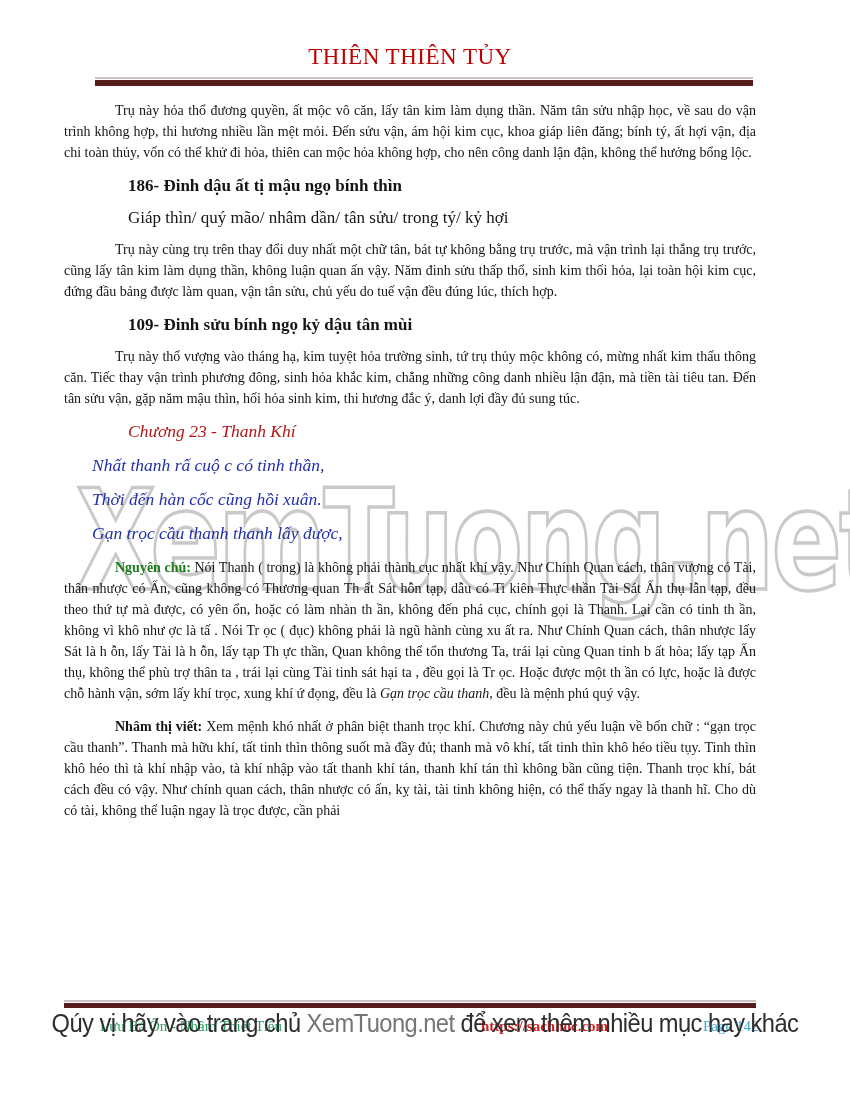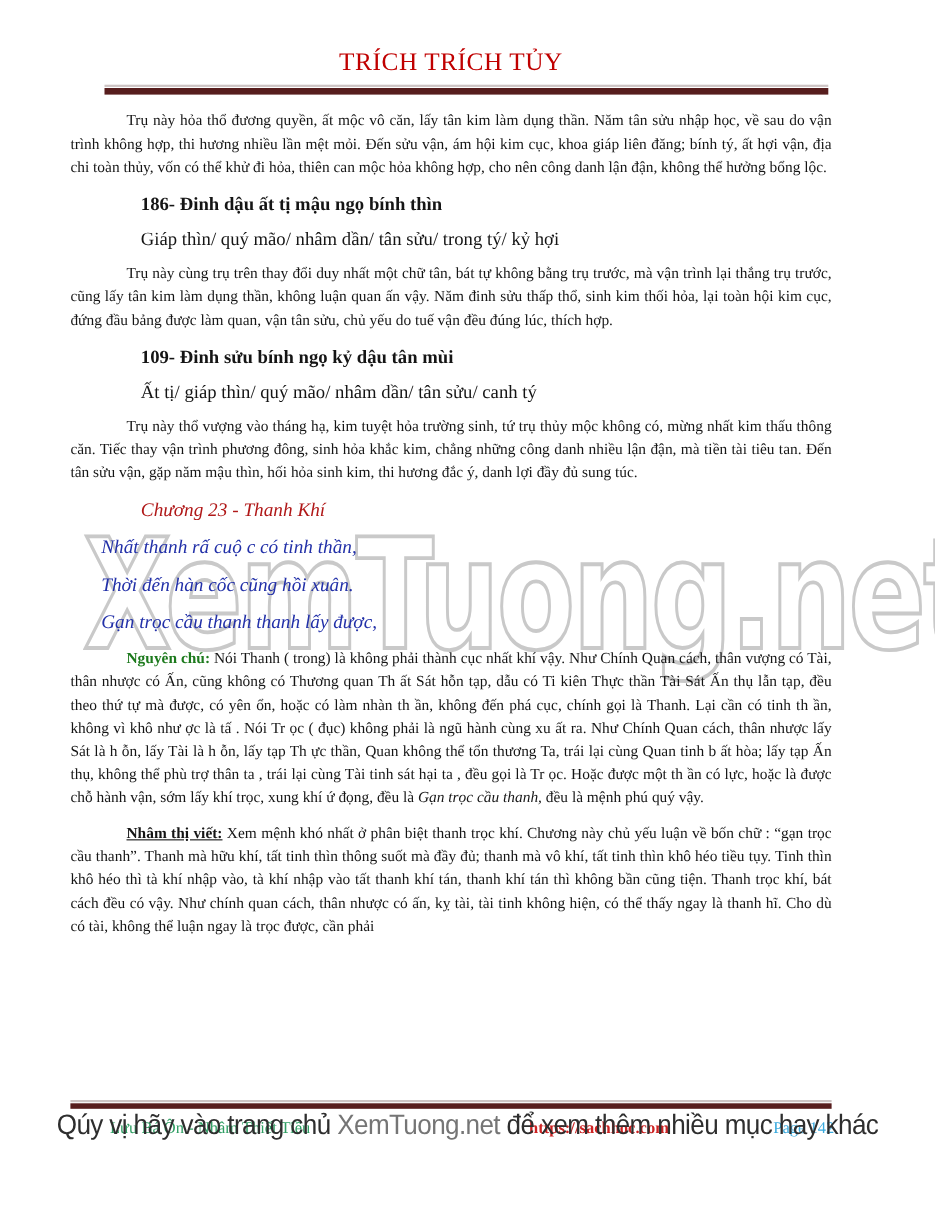--- a/index.html
+++ b/index.html
@@ -24,21 +24,21 @@
   .chapter-title{
     color:#b01818;font-style:italic;font-size:17.5px;line-height:21px;
     margin:2px 0 13px 64px;
   }
   .poem-line{
     color:#2230a8;font-style:italic;font-size:17.5px;line-height:21px;
     margin:0 0 13px 28px;
   }
   .poem-line.underlined{text-decoration:underline;text-decoration-color:#333;}
   .lead-green{color:#1d7a1d;font-weight:bold;}
-  .lead-black{font-weight:bold;text-decoration:underline;}
+  .lead-black{font-weight:bold;}
   .inline-italic{font-style:italic;}
   .watermark{
     position:absolute;top:472px;left:28px;width:794px;z-index:1;
     text-align:center;font-family:"DejaVu Sans",sans-serif;font-weight:bold;
     font-size:118px;letter-spacing:-3px;color:#ffffff;
     -webkit-text-stroke:3px #c9c9c9;
     transform:scaleX(0.88) scaleY(1.18);transform-origin:center;
     white-space:nowrap;user-select:none;
   }
   .footer-rule{position:absolute;top:1000px;left:64px;width:692px;z-index:2;}
@@ -58,35 +58,34 @@
   }
   .footer-main .brand{color:#757575;}
 </style>
 </head>
 <body>
 
 <div class="watermark">XemTuong.net</div>
 
 <div class="page">
 
-  <div class="page-title">TRÍCH TRÍCH TỦY</div>
+  <div class="page-title">THIÊN THIÊN TỦY</div>
 
   <div class="rule">
     <div class="light"></div>
     <div class="dark"></div>
   </div>
 
   <p class="para">Trụ này hỏa thổ đương quyền, ất mộc vô căn, lấy tân kim làm dụng thần. Năm tân sửu nhập học, về sau do vận trình không hợp, thi hương nhiều lần mệt mỏi. Đến sửu vận, ám hội kim cục, khoa giáp liên đăng; bính tý, ất hợi vận, địa chi toàn thủy, vốn có thể khử đi hỏa, thiên can mộc hỏa không hợp, cho nên công danh lận đận, không thể hưởng bổng lộc.</p>
 
   <div class="heading">186- Đinh dậu ất tị mậu ngọ bính thìn</div>
   <div class="pillars">Giáp thìn/ quý mão/ nhâm dần/ tân sửu/ trong tý/ kỷ hợi</div>
   <p class="para">Trụ này cùng trụ trên thay đổi duy nhất một chữ tân, bát tự không bằng trụ trước, mà vận trình lại thắng trụ trước, cũng lấy tân kim làm dụng thần, không luận quan ấn vậy. Năm đinh sửu thấp thổ, sinh kim thối hỏa, lại toàn hội kim cục, đứng đầu bảng được làm quan, vận tân sửu, chủ yếu do tuế vận đều đúng lúc, thích hợp.</p>
 
   <div class="heading">109- Đinh sửu bính ngọ kỷ dậu tân mùi</div>
-  <div class="pillars">Ất tị/ giáp thìn/ quý mão/ nhâm dần/ tân sửu/ canh tý</div>
   <p class="para">Trụ này thổ vượng vào tháng hạ, kim tuyệt hỏa trường sinh, tứ trụ thủy mộc không có, mừng nhất kim thấu thông căn. Tiếc thay vận trình phương đông, sinh hỏa khắc kim, chẳng những công danh nhiều lận đận, mà tiền tài tiêu tan. Đến tân sửu vận, gặp năm mậu thìn, hối hỏa sinh kim, thi hương đắc ý, danh lợi đầy đủ sung túc.</p>
 
   <div class="chapter-title">Chương 23 - Thanh Khí</div>
   <div class="poem-line">Nhất thanh rấ cuộ c có tinh thần,</div>
   <div class="poem-line">Thời đến hàn cốc cũng hồi xuân.</div>
   <div class="poem-line">Gạn trọc cầu thanh thanh lấy được,</div>
 
   <p class="para"><span class="lead-green">Nguyên chú:</span> <span>Nói Thanh ( trong) là không phải thành cục nhất khí vậy. Như Chính Quan cách, thân vượng có Tài, thân nhược có Ấn, cũng không có Thương quan Th ất Sát hỗn tạp, dẫu có Ti kiên Thực thần Tài Sát Ấn thụ lẫn tạp, đều theo thứ tự mà được, có yên ổn, hoặc có làm nhàn th ần, không đến phá cục, chính gọi là Thanh. Lại cần có tinh th ần, không vì khô như ợc là tấ . Nói Tr ọc ( đục) không phải là ngũ hành cùng xu ất ra. Như Chính Quan cách, thân nhược lấy Sát là h ỗn, lấy Tài là h ỗn, lấy tạp Th ực thần, Quan không thể tổn thương Ta, trái lại cùng Quan tinh b ất hòa; lấy tạp Ấn thụ, không thể phù trợ thân ta , trái lại cùng Tài tinh sát hại ta , đều gọi là Tr ọc. Hoặc được một th ần có lực, hoặc là được chỗ hành vận, sớm lấy khí trọc, xung khí ứ đọng, đều là</span> <span class="inline-italic">Gạn trọc cầu thanh,</span> <span>đều là mệnh phú quý vậy.</span></p>
 
   <p class="para"><span class="lead-black">Nhâm thị viết:</span> <span>Xem mệnh khó nhất ở phân biệt thanh trọc khí. Chương này chủ yếu luận về bốn chữ : “gạn trọc cầu thanh”. Thanh mà hữu khí, tất tinh thìn thông suốt mà đầy đủ; thanh mà vô khí, tất tinh thìn khô héo tiều tụy. Tinh thìn khô héo thì tà khí nhập vào, tà khí nhập vào tất thanh khí tán, thanh khí tán thì không bần cũng tiện. Thanh trọc khí, bát cách đều có vậy. Như chính quan cách, thân nhược có ấn, kỵ tài, tài tinh không hiện, có thể thấy ngay là thanh hĩ. Cho dù có tài, không thể luận ngay là trọc được, cần phải</span></p>

